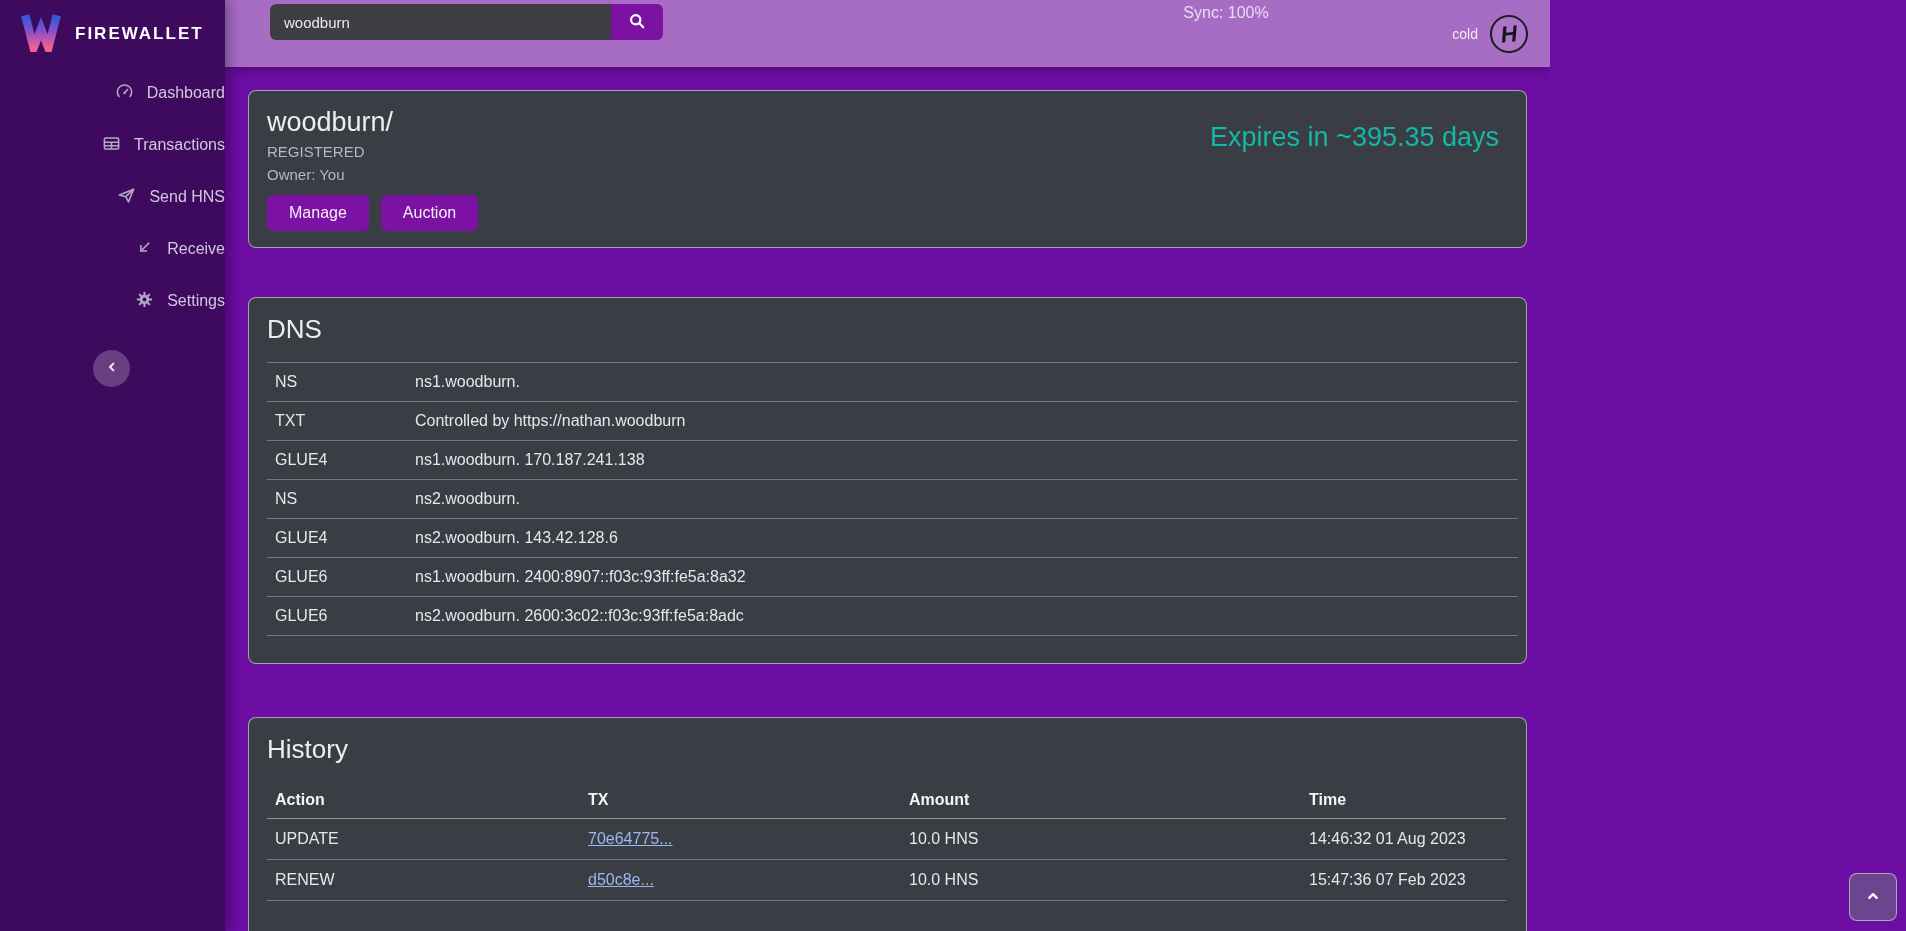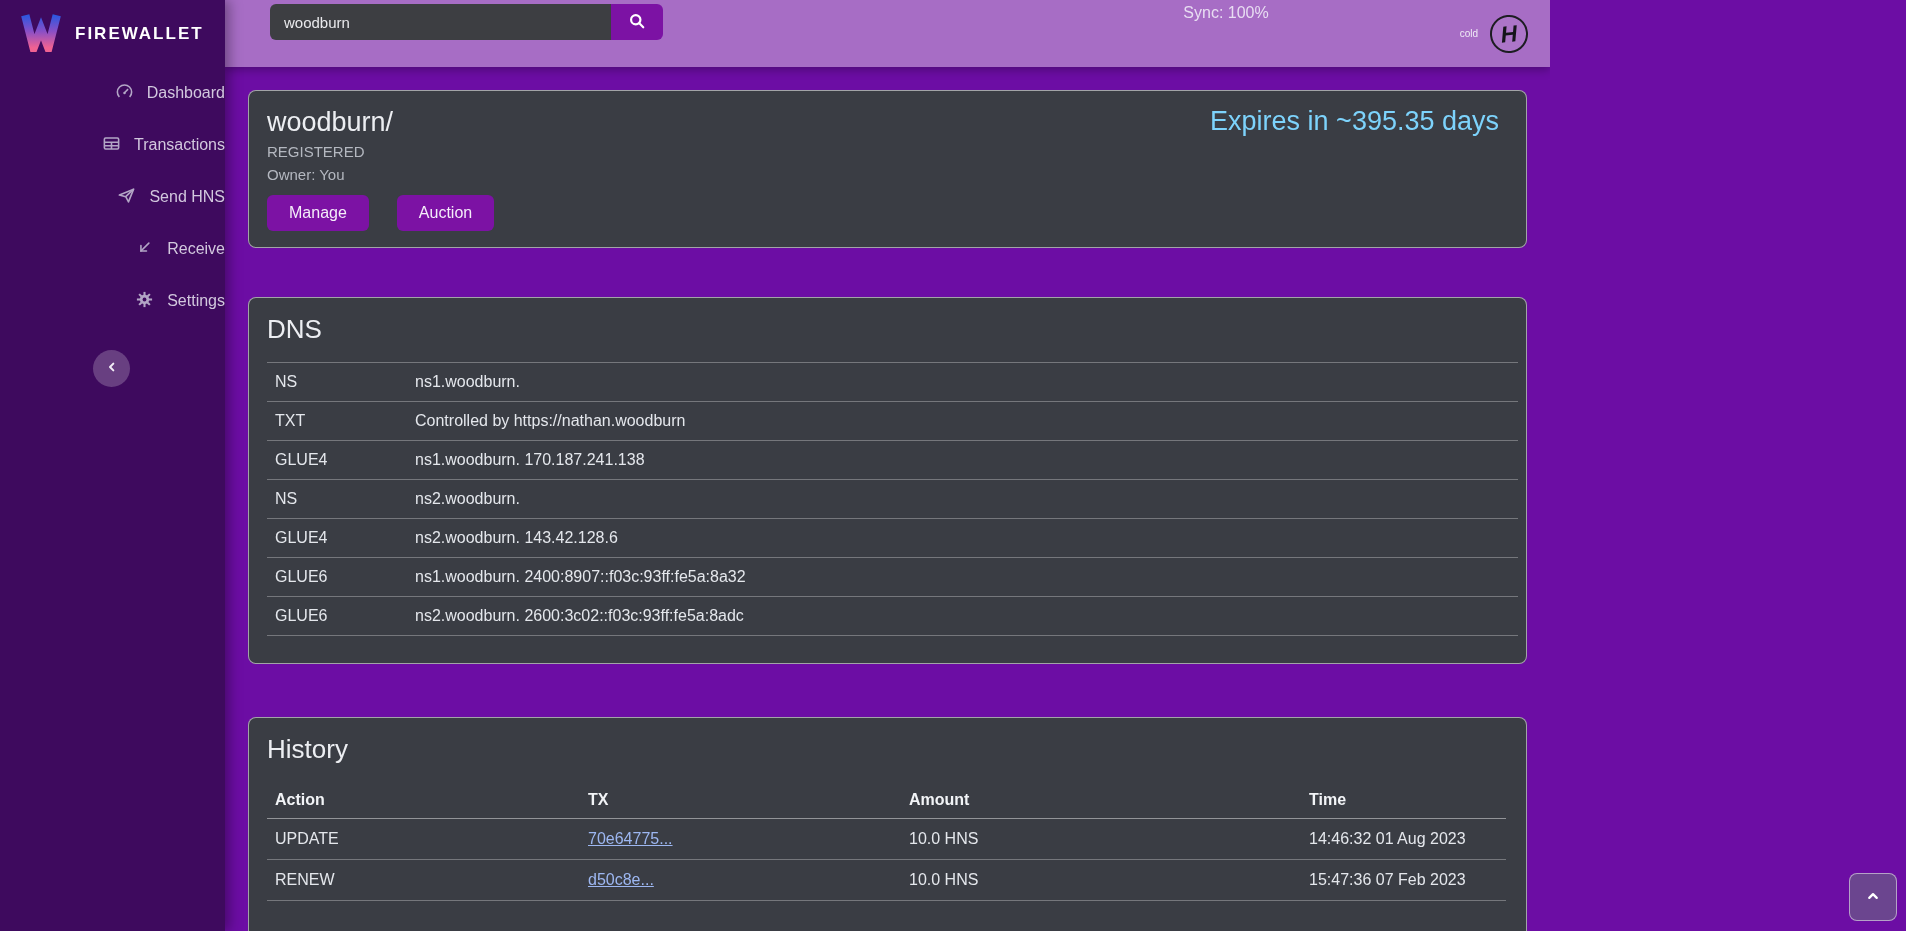--- a/index.html
+++ b/index.html
@@ -44,43 +44,43 @@
   }
   .search-btn {
     width:52px; height:36px; background:#7c12a4; border:none; border-radius:0 6px 6px 0;
     display:flex; align-items:center; justify-content:center; cursor:pointer;
   }
   .sync-label {
     position:absolute; left:1001px; transform:translateX(-50%);
     color:#e8ddf2; font-size:16px;
   }
   .topbar-right { margin-left:auto; display:flex; align-items:center; gap:12px; }
-  .wallet-label { color:#f0ebf6; font-size:10px; }
+  .wallet-label { color:#f0ebf6; font-size:14px; }
   .hs-logo {
     width:38px; height:38px; border:2px solid #1d1d22; border-radius:50%;
     display:flex; align-items:center; justify-content:center;
     font-style:italic; font-weight:bold; font-size:23px; color:#14141a;
     transform:rotate(-6deg); background:rgba(255,255,255,.06);
   }
 
   
   .main { flex:1; height:864px; padding:23px 23px 0 23px; overflow:hidden; }
   .card {
     background:#3a3d44; border:1px solid rgba(248,249,250,.55); border-radius:8px;
     color:#e9ecf1;
   }
   .domain-card { height:158px; padding:13px 27px 13px 18px; position:relative; margin-bottom:49px; }
   .domain-title { font-size:27px; font-weight:normal; color:#eceef2; line-height:36px; }
   .domain-sub { font-size:15px; color:#b4b8c0; line-height:23px; }
-  .btn-row { margin-top:9px; display:flex; gap:28px; }
+  .btn-row { margin-top:9px; display:flex; gap:12px; }
   .btn {
     background:#7c12a4; color:#f4edf9; border:none; border-radius:6px;
     padding:9px 22px; font-size:16px; font-family:inherit; cursor:pointer;
   }
-  .expires { position:absolute; top:15px; right:27px; font-size:27px; color:#7dd3fc;text-align:center; }
+  .expires { position:absolute; top:31px; right:27px; font-size:27px; color:#14b8a6;text-align:center; }
 
   .dns-card { padding:16px 8px 0 18px; margin-bottom:53px; }
   .card-title { font-size:26px; font-weight:normal; color:#eceef2; margin-bottom:17px; }
   table { width:100%; border-collapse:collapse; font-size:16px; }
   .dns-table { border-top:1px solid rgba(255,255,255,.30); }
   .dns-table tr { border-bottom:1px solid rgba(255,255,255,.30); }
   .dns-table td { padding:10px 8px; color:#e4e7ec; }
   .dns-type { width:140px; }
   .dns-card .table-pad { height:27px; }
 

